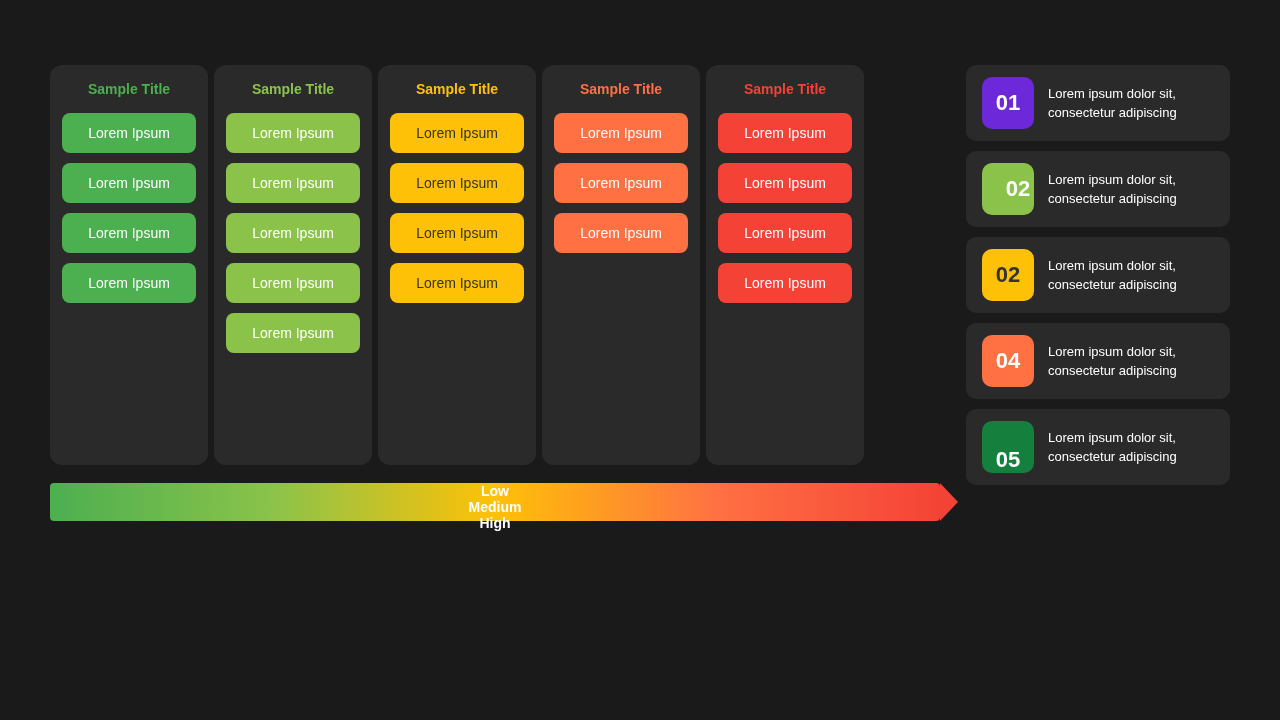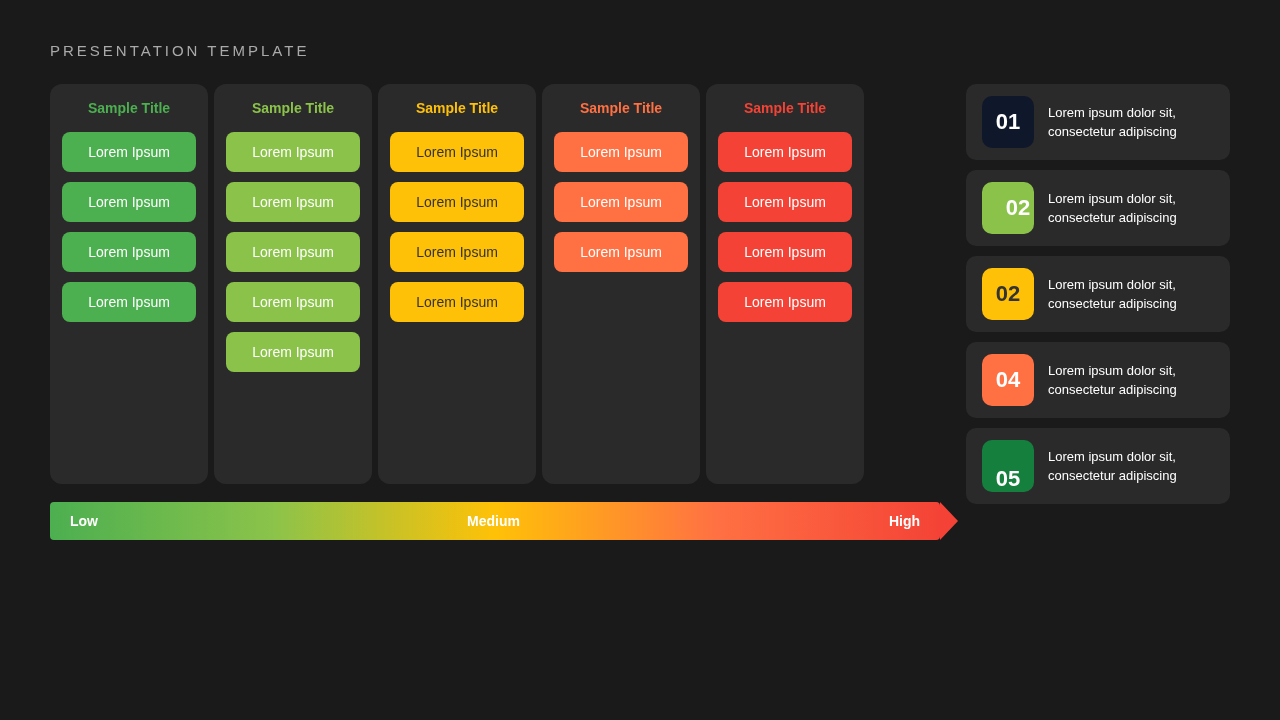--- a/index.html
+++ b/index.html
@@ -142,20 +142,21 @@
     .legend-bar {
       width: 100%;
       height: 38px;
       border-radius: 4px;
       background: linear-gradient(to right, #4caf50, #8bc34a, #ffc107, #ff7043, #f44336);
       display: flex;
       align-items: center;
       justify-content: space-between;
       padding: 0 20px;
       position: relative;
+      flex-direction: column;
     }
 
     .legend-bar::after {
       content: '';
       position: absolute;
       right: -18px;
       top: 50%;
       transform: translateY(-50%);
       width: 0;
       height: 0;
@@ -169,21 +170,20 @@
       font-weight: 700;
       color: white;
     }
   </style>
 </head>
 <body>
 
 <div class="page">
 
   <div class="header">
-    <div class="header-subtitle">PRESENTATION TEMPLATE</div>
   </div>
 
   <div class="main-layout">
 
     <div>
       <div class="columns-area">
 
         <div class="col-card">
           <div class="col-title green-title">Sample Title</div>
           <div class="col-item green-item">Lorem Ipsum</div>
@@ -231,21 +231,21 @@
           <span class="legend-label">Low</span>
           <span class="legend-label">Medium</span>
           <span class="legend-label">High</span>
         </div>
       </div>
     </div>
 
     <div class="numbered-list">
 
       <div class="numbered-item">
-        <div class="num-badge" style="background:#0f172a;">
+        <div class="num-badge" style="background:#6d28d9;">
           <span>01</span>
         </div>
         <div class="num-text">Lorem ipsum dolor sit,
 consectetur adipiscing</div>
       </div>
 
       <div class="numbered-item">
         <div class="num-badge" style="background:#8bc34a;padding-left:20px;">
           <span>02</span>
         </div>

